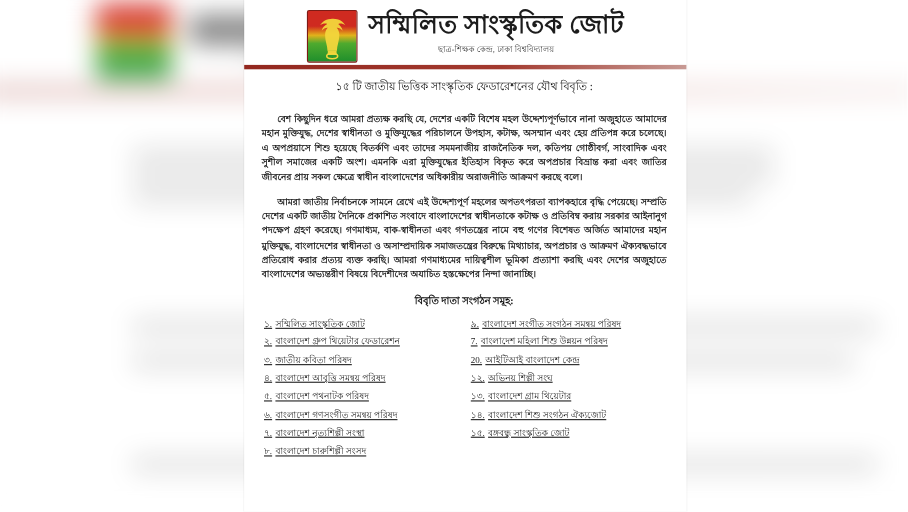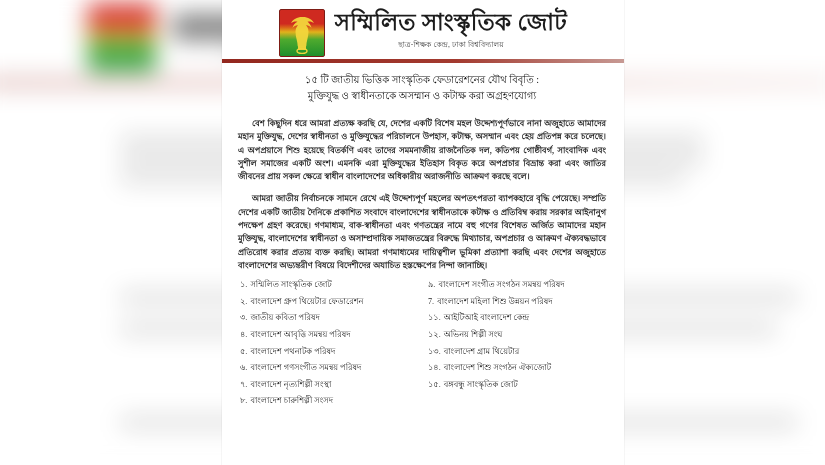--- a/index.html
+++ b/index.html
@@ -100,21 +100,21 @@
 
   .list-head{
     text-align:center;font-size:9px;font-weight:700;color:#111;
     margin:9px 0 10px 0;
   }
   .lists{display:flex;gap:0;padding:0 2px;}
   .col{flex:1 1 50%;}
   .col.right{padding-left:12px;}
   .li{
     font-size:8.2px;color:#1f1f1f;line-height:1.05;
-    margin-bottom:8px;white-space:nowrap;
+    margin-bottom:8px;white-space:nowrap;text-decoration:underline;
   }
   .li .num{margin-right:3px;}
 </style>
 </head>
 <body>
 
 <div id="backdrop">
   <div class="bd-inner">
     <div class="bd-logo"></div>
     <div class="bd-title"></div>
@@ -147,42 +147,42 @@
       <div class="tagline">ছাত্র-শিক্ষক কেন্দ্র, ঢাকা বিশ্ববিদ্যালয়</div>
     </div>
     <div class="rule"></div>
   </div>
 
   <div class="docbody">
 
 
     <div class="headline">
       <div class="l1">১৫ টি জাতীয় ভিত্তিক সাংস্কৃতিক ফেডারেশনের যৌথ বিবৃতি :</div>
-      <div class="l2">মুক্তিযুদ্ধ ও স্বাধীনতাকে অসম্মান ও কটাক্ষ করা অগ্রহণযোগ্য</div>
     </div>
 
     <p class="para">বেশ কিছুদিন ধরে আমরা প্রত্যক্ষ করছি যে, দেশের একটি বিশেষ মহল উদ্দেশ্যপূর্ণভাবে নানা অজুহাতে আমাদের মহান মুক্তিযুদ্ধ, দেশের স্বাধীনতা ও মুক্তিযুদ্ধের পরিচালনে উপহাস, কটাক্ষ, অসম্মান এবং হেয় প্রতিপন্ন করে চলেছে। এ অপপ্রয়াসে শিশু হয়েছে বিতর্কণি এবং তাদের সমমনাজীয় রাজনৈতিক দল, কতিপয় গোষ্ঠীবর্গ, সাংবাদিক এবং সুশীল সমাজের একটি অংশ। এমনকি এরা মুক্তিযুদ্ধের ইতিহাস বিকৃত করে অপপ্রচার বিভ্রান্ত করা এবং জাতির জীবনের প্রায় সকল ক্ষেত্রে স্বাধীন বাংলাদেশের অধিকারীয় অরাজনীতি আক্রমণ করছে বলে।</p>
     <p class="para">আমরা জাতীয় নির্বাচনকে সামনে রেখে এই উদ্দেশ্যপূর্ণ মহলের অপতৎপরতা ব্যাপকহারে বৃদ্ধি পেয়েছে। সম্প্রতি দেশের একটি জাতীয় দৈনিকে প্রকাশিত সংবাদে বাংলাদেশের স্বাধীনতাকে কটাক্ষ ও প্রতিবিম্ব করায় সরকার আইনানুগ পদক্ষেপ গ্রহণ করেছে। গণমাধ্যম, বাক-স্বাধীনতা এবং গণতন্ত্রের নামে বহু গণের বিশেষত অর্জিত আমাদের মহান মুক্তিযুদ্ধ, বাংলাদেশের স্বাধীনতা ও অসাম্প্রদায়িক সমাজতন্ত্রের বিরুদ্ধে মিথ্যাচার, অপপ্রচার ও আক্রমণ ঐক্যবদ্ধভাবে প্রতিরোধ করার প্রত্যয় ব্যক্ত করছি। আমরা গণমাধ্যমের দায়িত্বশীল ভূমিকা প্রত্যাশা করছি এবং দেশের অজুহাতে বাংলাদেশের অভ্যন্তরীণ বিষয়ে বিদেশীদের অযাচিত হস্তক্ষেপের নিন্দা জানাচ্ছি।</p>
 
+    <div class="list-head">বিবৃতি দাতা সংগঠন সমূহ:</div>
 
     <div class="lists">
       <div class="col left">
         <div class="li"><span class="num">১.</span><span>সম্মিলিত সাংস্কৃতিক জোট</span></div>
         <div class="li"><span class="num">২.</span><span>বাংলাদেশ গ্রুপ থিয়েটার ফেডারেশন</span></div>
         <div class="li"><span class="num">৩.</span><span>জাতীয় কবিতা পরিষদ</span></div>
         <div class="li"><span class="num">৪.</span><span>বাংলাদেশ আবৃত্তি সমন্বয় পরিষদ</span></div>
         <div class="li"><span class="num">৫.</span><span>বাংলাদেশ পথনাটক পরিষদ</span></div>
         <div class="li"><span class="num">৬.</span><span>বাংলাদেশ গণসংগীত সমন্বয় পরিষদ</span></div>
         <div class="li"><span class="num">৭.</span><span>বাংলাদেশ নৃত্যশিল্পী সংস্থা</span></div>
         <div class="li"><span class="num">৮.</span><span>বাংলাদেশ চারুশিল্পী সংসদ</span></div>
       </div>
       <div class="col right">
         <div class="li"><span class="num">৯.</span><span>বাংলাদেশ সংগীত সংগঠন সমন্বয় পরিষদ</span></div>
         <div class="li"><span class="num">7.</span><span>বাংলাদেশ মহিলা শিশু উন্নয়ন পরিষদ</span></div>
-        <div class="li"><span class="num">১১.</span><span>আইটিআই বাংলাদেশ কেন্দ্র</span></div>
+        <div class="li"><span class="num">20.</span><span>আইটিআই বাংলাদেশ কেন্দ্র</span></div>
         <div class="li"><span class="num">১২.</span><span>অভিনয় শিল্পী সংঘ</span></div>
         <div class="li"><span class="num">১৩.</span><span>বাংলাদেশ গ্রাম থিয়েটার</span></div>
         <div class="li"><span class="num">১৪.</span><span>বাংলাদেশ শিশু সংগঠন ঐক্যজোট</span></div>
         <div class="li"><span class="num">১৫.</span><span>বঙ্গবন্ধু সাংস্কৃতিক জোট</span></div>
       </div>
     </div>
 
   </div>
 </div>
 

